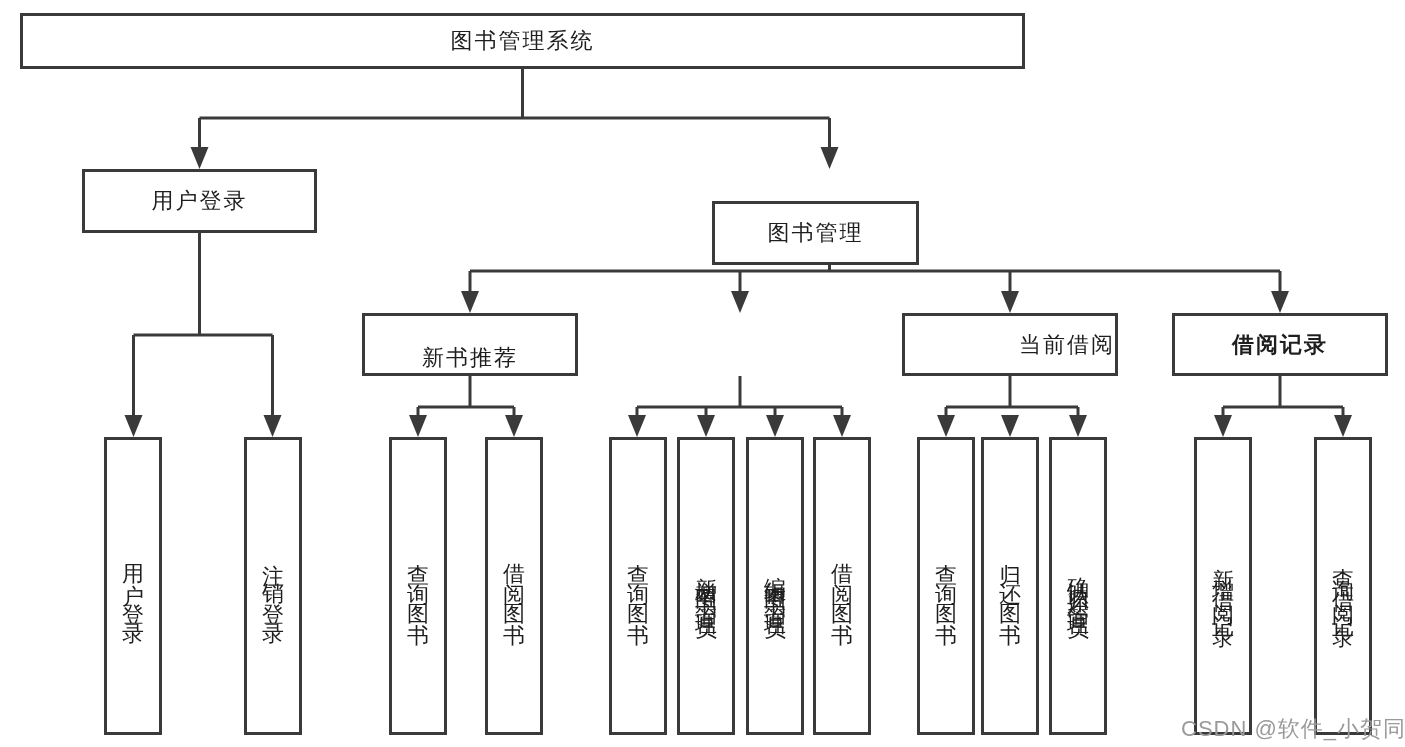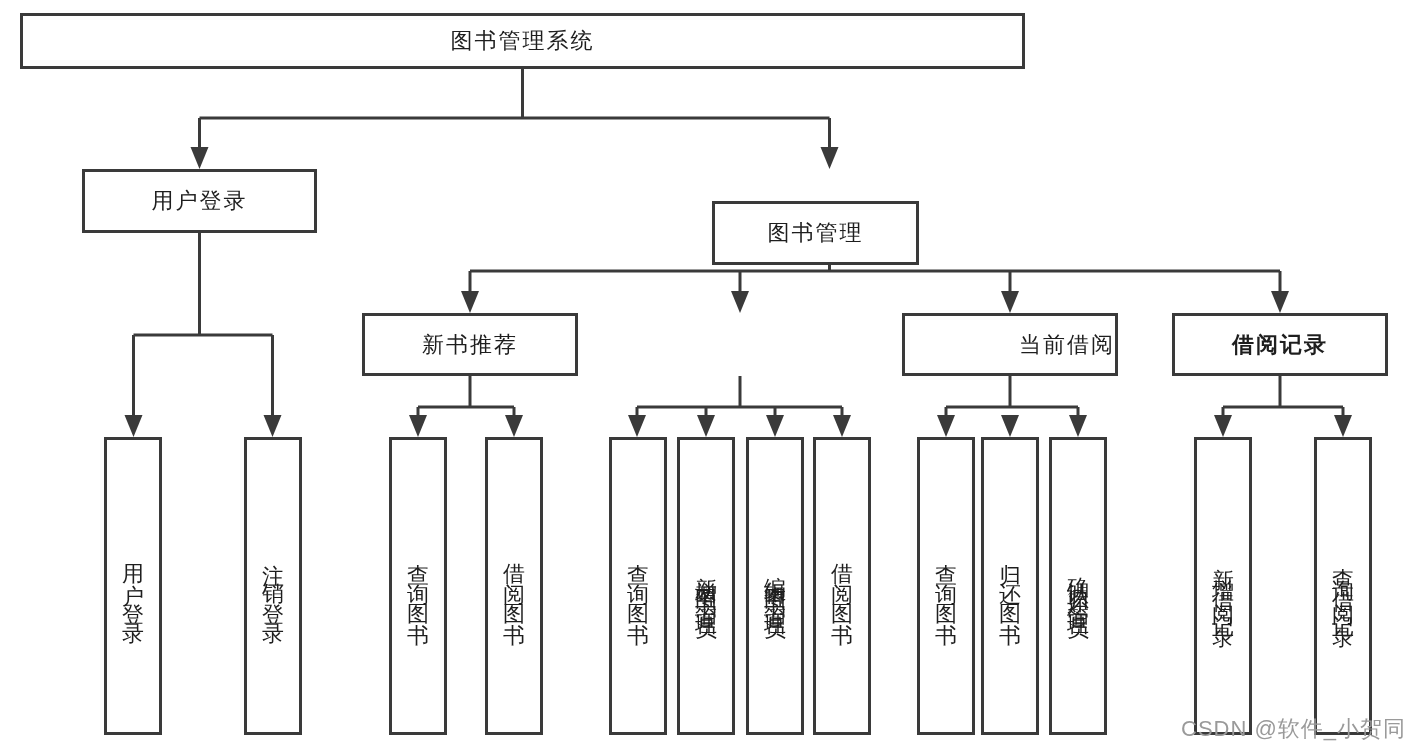--- a/index.html
+++ b/index.html
@@ -127,21 +127,21 @@
     <span class="h-label">图书管理系统</span>
   </div>
 
   <div class="box" style="left:82px; top:169px; width:235px; height:64px;">
     <span class="h-label">用户登录</span>
   </div>
   <div class="box" style="left:712px; top:169px; width:207px; height:64px;margin-top:32px;">
     <span class="h-label">图书管理</span>
   </div>
 
-  <div class="box" style="left:362px; top:313px; width:216px; height:63px;">
+  <div class="box" style="left:362px; top:313px; width:216px; height:63px;align-items:flex-end;">
     <span class="h-label">新书推荐</span>
   </div>
   <div class="box" style="left:902px; top:313px; width:216px; height:63px;justify-content:flex-end;">
     <span class="h-label">当前借阅</span>
   </div>
   <div class="box" style="left:1172px; top:313px; width:216px; height:63px;font-weight:bold;">
     <span class="h-label">借阅记录</span>
   </div>
 
   <div class="box leaf" style="left:104px; top:437px; width:58px; height:298px;">

